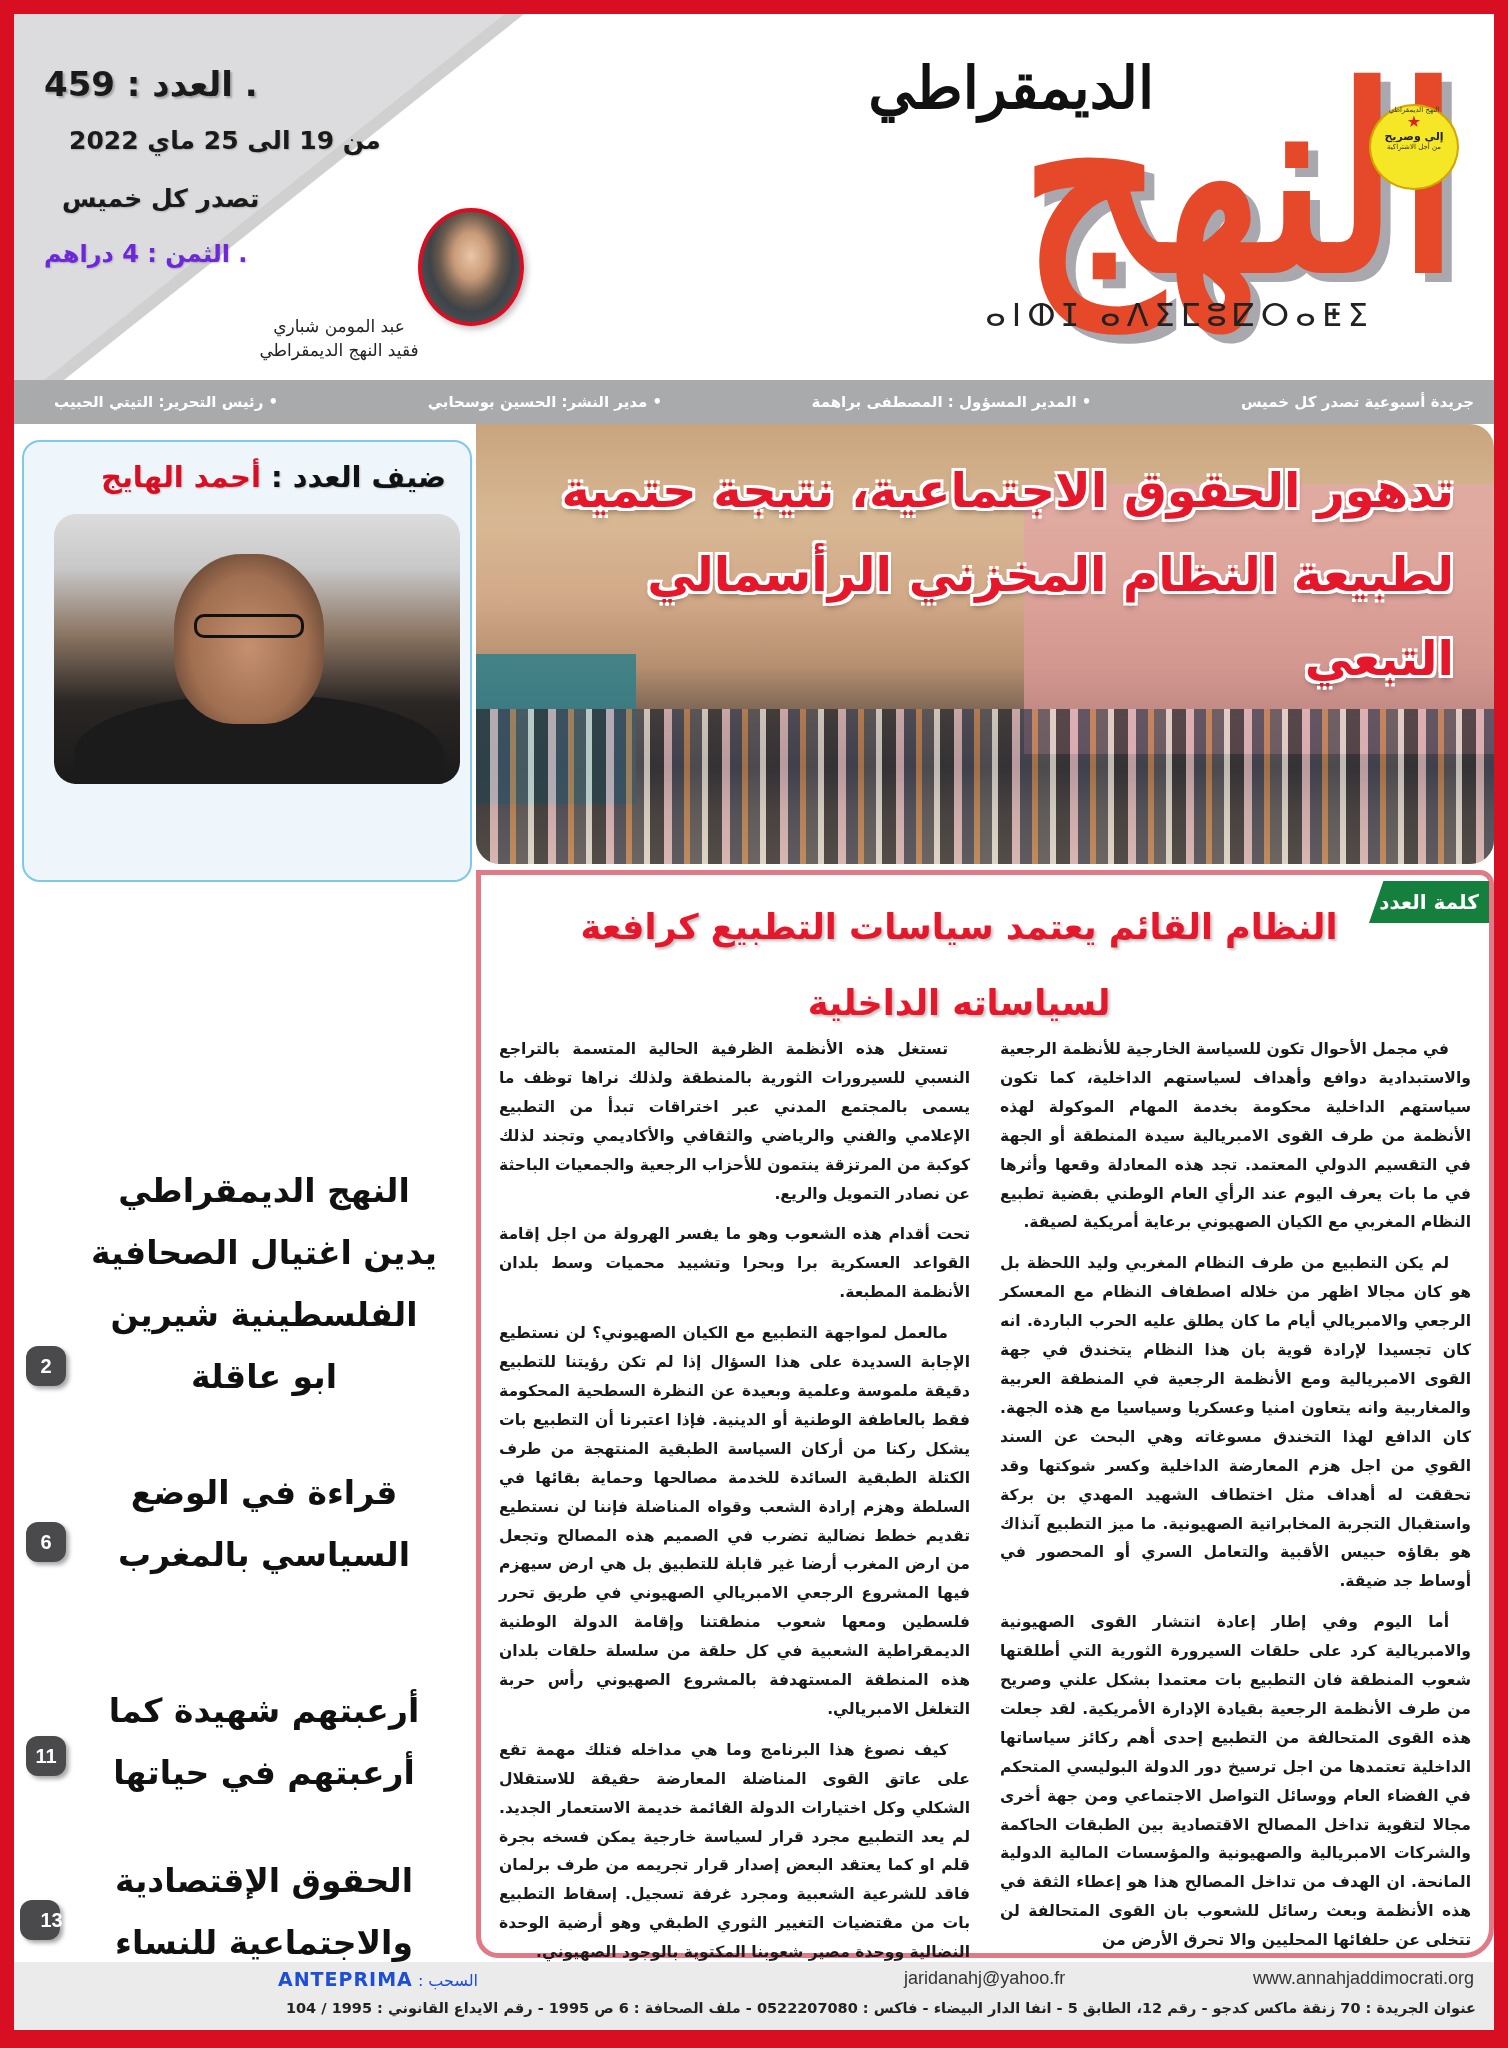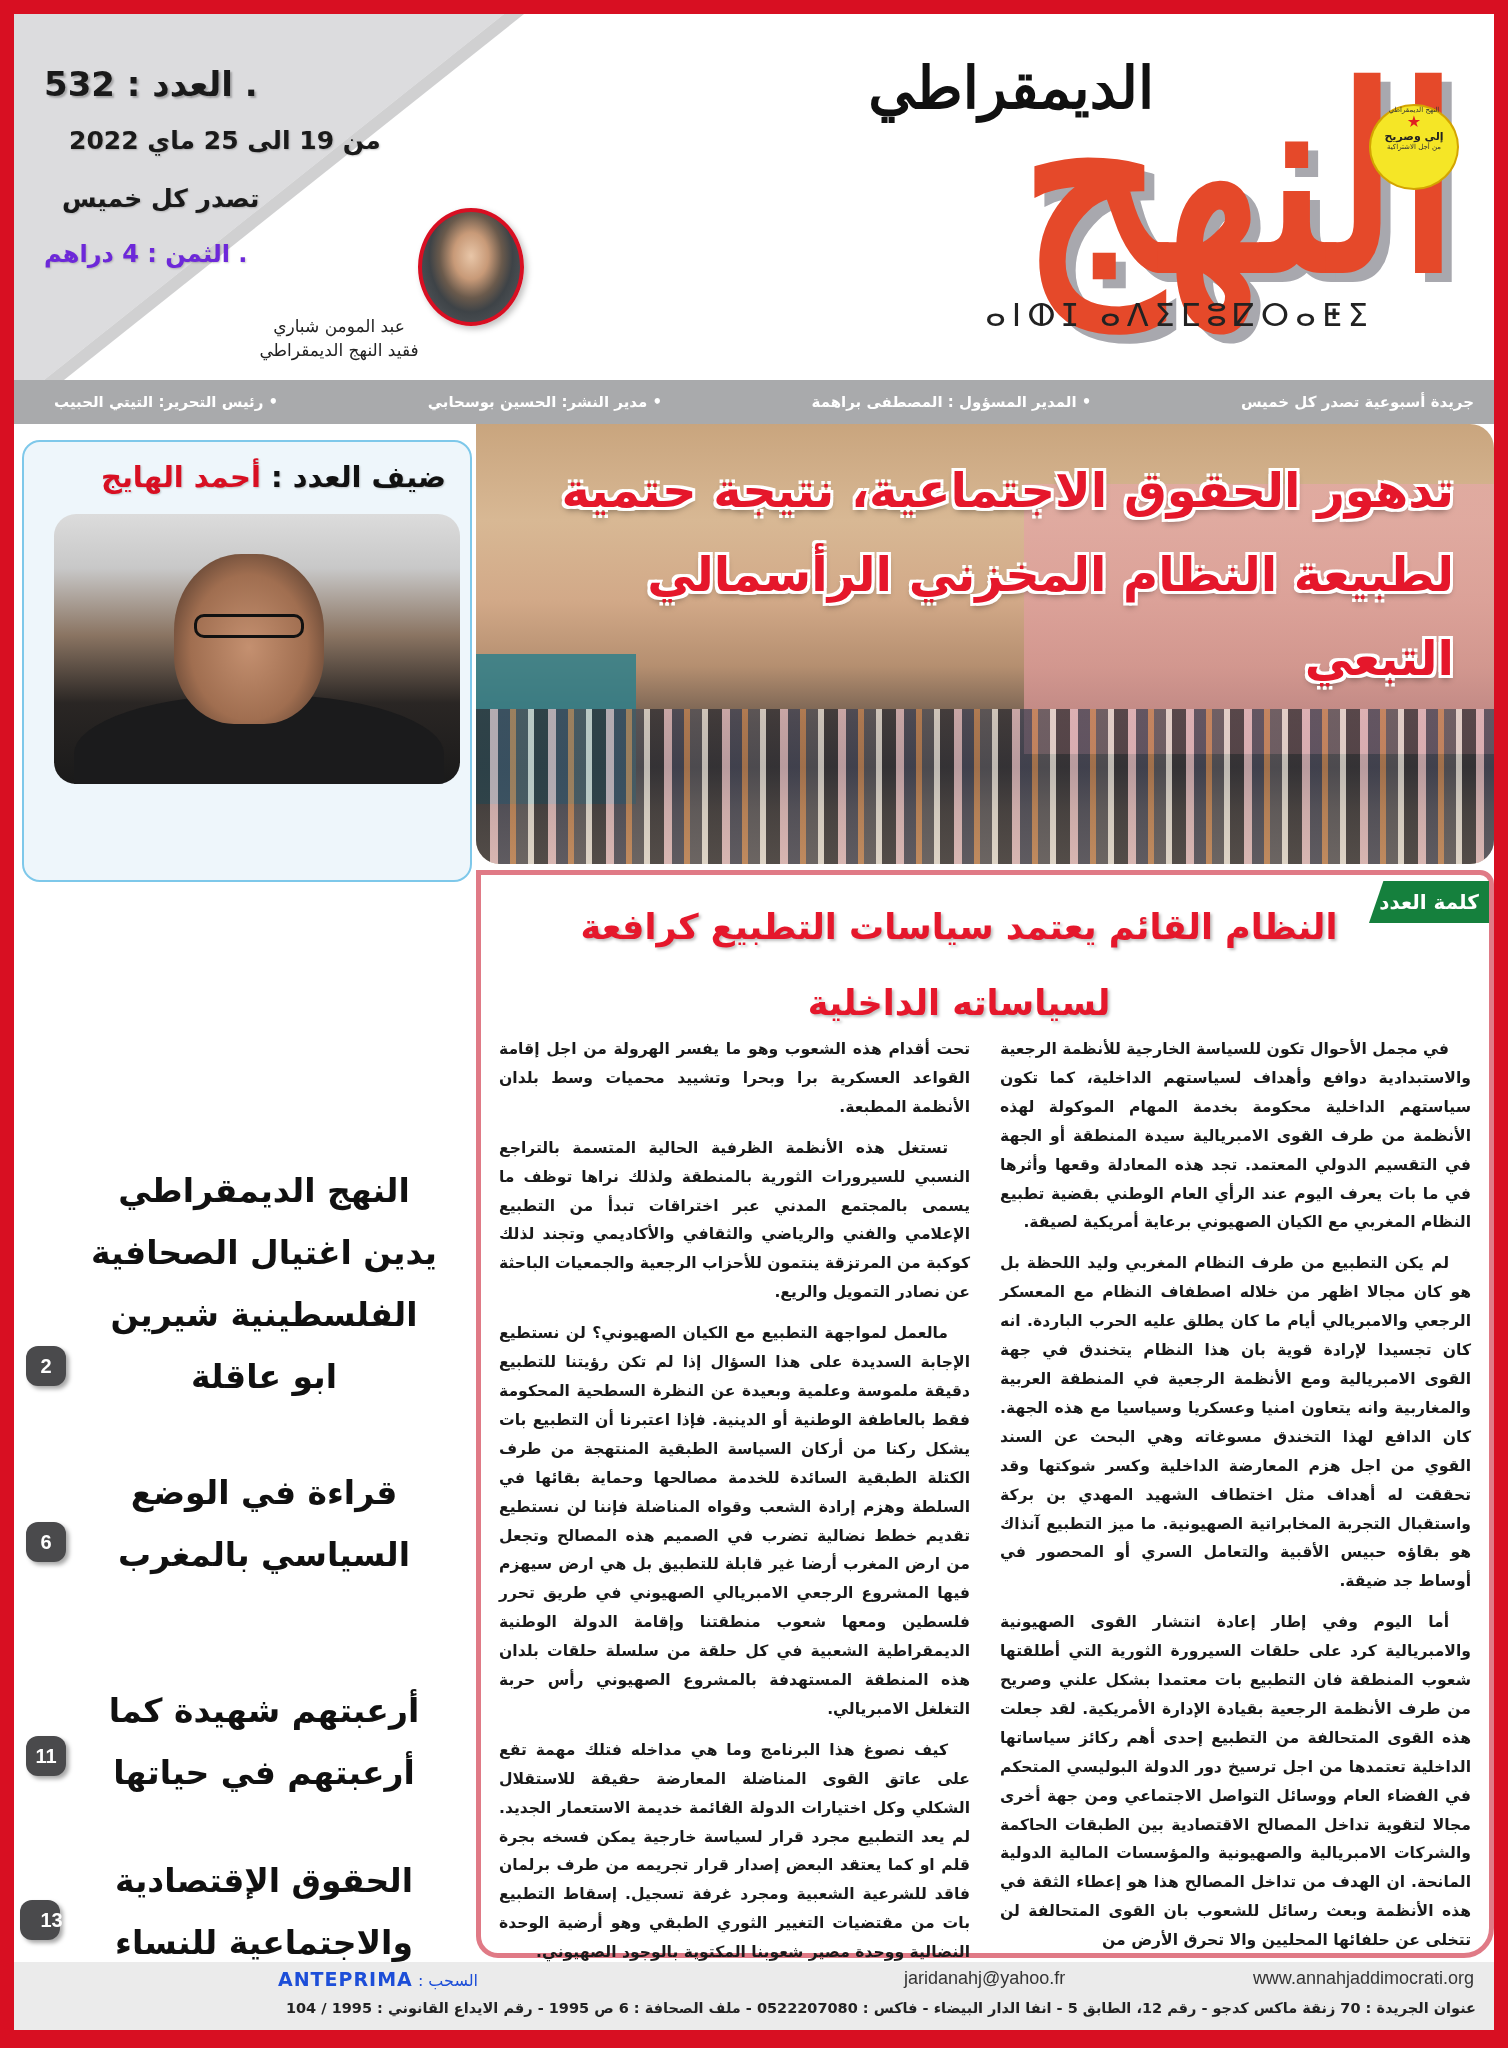--- a/index.html
+++ b/index.html
@@ -80,21 +80,21 @@
 </style>
 </head>
 <body>
 
 <div class="page">
 
   <header class="masthead">
     <div class="mast-grey-fill"></div>
     <div class="mast-grey-edge"></div>
 
-    <div class="issue-line">. العدد : 532</div>
+    <div class="issue-line">. العدد : 459</div>
     <div class="date-line">من 19 الى 25 ماي 2022</div>
     <div class="weekly-line">تصدر كل خميس</div>
     <div class="price-line">. الثمن : 4 دراهم</div>
 
     <div class="tribute-photo"></div>
     <div class="tribute-caption">
       <div>عبد المومن شباري</div>
       <div>فقيد النهج الديمقراطي</div>
     </div>
 
@@ -154,22 +154,22 @@
   <section class="editorial">
     <div class="ed-badge">كلمة العدد</div>
     <h2 class="ed-title">النظام القائم يعتمد سياسات التطبيع كرافعة لسياساته الداخلية</h2>
     <div class="ed-cols">
       <div class="ed-col">
         <p>في مجمل الأحوال تكون للسياسة الخارجية للأنظمة الرجعية والاستبدادية دوافع وأهداف لسياستهم الداخلية، كما تكون سياستهم الداخلية محكومة بخدمة المهام الموكولة لهذه الأنظمة من طرف القوى الامبريالية سيدة المنطقة أو الجهة في التقسيم الدولي المعتمد. تجد هذه المعادلة وقعها وأثرها في ما بات يعرف اليوم عند الرأي العام الوطني بقضية تطبيع النظام المغربي مع الكيان الصهيوني برعاية أمريكية لصيقة.</p>
         <p>لم يكن التطبيع من طرف النظام المغربي وليد اللحظة بل هو كان مجالا اظهر من خلاله اصطفاف النظام مع المعسكر الرجعي والامبريالي أيام ما كان يطلق عليه الحرب الباردة. انه كان تجسيدا لإرادة قوية بان هذا النظام يتخندق في جهة القوى الامبريالية ومع الأنظمة الرجعية في المنطقة العربية والمغاربية وانه يتعاون امنيا وعسكريا وسياسيا مع هذه الجهة. كان الدافع لهذا التخندق مسوغاته وهي البحث عن السند القوي من اجل هزم المعارضة الداخلية وكسر شوكتها وقد تحققت له أهداف مثل اختطاف الشهيد المهدي بن بركة واستقبال التجربة المخابراتية الصهيونية. ما ميز التطبيع آنذاك هو بقاؤه حبيس الأقبية والتعامل السري أو المحصور في أوساط جد ضيقة.</p>
         <p>أما اليوم وفي إطار إعادة انتشار القوى الصهيونية والامبريالية كرد على حلقات السيرورة الثورية التي أطلقتها شعوب المنطقة فان التطبيع بات معتمدا بشكل علني وصريح من طرف الأنظمة الرجعية بقيادة الإدارة الأمريكية. لقد جعلت هذه القوى المتحالفة من التطبيع إحدى أهم ركائز سياساتها الداخلية تعتمدها من اجل ترسيخ دور الدولة البوليسي المتحكم في الفضاء العام ووسائل التواصل الاجتماعي ومن جهة أخرى مجالا لتقوية تداخل المصالح الاقتصادية بين الطبقات الحاكمة والشركات الامبريالية والصهيونية والمؤسسات المالية الدولية المانحة. ان الهدف من تداخل المصالح هذا هو إعطاء الثقة في هذه الأنظمة وبعث رسائل للشعوب بان القوى المتحالفة لن تتخلى عن حلفائها المحليين والا تحرق الأرض من</p>
       </div>
       <div class="ed-col">
+        <p>تستغل هذه الأنظمة الظرفية الحالية المتسمة بالتراجع النسبي للسيرورات الثورية بالمنطقة ولذلك نراها توظف ما يسمى بالمجتمع المدني عبر اختراقات تبدأ من التطبيع الإعلامي والفني والرياضي والثقافي والأكاديمي وتجند لذلك كوكبة من المرتزقة ينتمون للأحزاب الرجعية والجمعيات الباحثة عن نصادر التمويل والريع.</p>
         <p style="text-indent:0">تحت أقدام هذه الشعوب وهو ما يفسر الهرولة من اجل إقامة القواعد العسكرية برا وبحرا وتشييد محميات وسط بلدان الأنظمة المطبعة.</p>
-        <p>تستغل هذه الأنظمة الظرفية الحالية المتسمة بالتراجع النسبي للسيرورات الثورية بالمنطقة ولذلك نراها توظف ما يسمى بالمجتمع المدني عبر اختراقات تبدأ من التطبيع الإعلامي والفني والرياضي والثقافي والأكاديمي وتجند لذلك كوكبة من المرتزقة ينتمون للأحزاب الرجعية والجمعيات الباحثة عن نصادر التمويل والريع.</p>
         <p>مالعمل لمواجهة التطبيع مع الكيان الصهيوني؟ لن نستطيع الإجابة السديدة على هذا السؤال إذا لم تكن رؤيتنا للتطبيع دقيقة ملموسة وعلمية وبعيدة عن النظرة السطحية المحكومة فقط بالعاطفة الوطنية أو الدينية. فإذا اعتبرنا أن التطبيع بات يشكل ركنا من أركان السياسة الطبقية المنتهجة من طرف الكتلة الطبقية السائدة للخدمة مصالحها وحماية بقائها في السلطة وهزم إرادة الشعب وقواه المناضلة فإننا لن نستطيع تقديم خطط نضالية تضرب في الصميم هذه المصالح وتجعل من ارض المغرب أرضا غير قابلة للتطبيق بل هي ارض سيهزم فيها المشروع الرجعي الامبريالي الصهيوني في طريق تحرر فلسطين ومعها شعوب منطقتنا وإقامة الدولة الوطنية الديمقراطية الشعبية في كل حلقة من سلسلة حلقات بلدان هذه المنطقة المستهدفة بالمشروع الصهيوني رأس حربة التغلغل الامبريالي.</p>
         <p>كيف نصوغ هذا البرنامج وما هي مداخله فتلك مهمة تقع على عاتق القوى المناضلة المعارضة حقيقة للاستقلال الشكلي وكل اختيارات الدولة القائمة خديمة الاستعمار الجديد. لم يعد التطبيع مجرد قرار لسياسة خارجية يمكن فسخه بجرة قلم او كما يعتقد البعض إصدار قرار تجريمه من طرف برلمان فاقد للشرعية الشعبية ومجرد غرفة تسجيل. إسقاط التطبيع بات من مقتضيات التغيير الثوري الطبقي وهو أرضية الوحدة النضالية ووحدة مصير شعوبنا المكتوية بالوجود الصهيوني.</p>
       </div>
     </div>
   </section>
 
   <footer class="footer">
     <div class="footer-row1">
       <span class="foot-web">www.annahjaddimocrati.org</span>
       <span class="foot-mail">jaridanahj@yahoo.fr</span>

